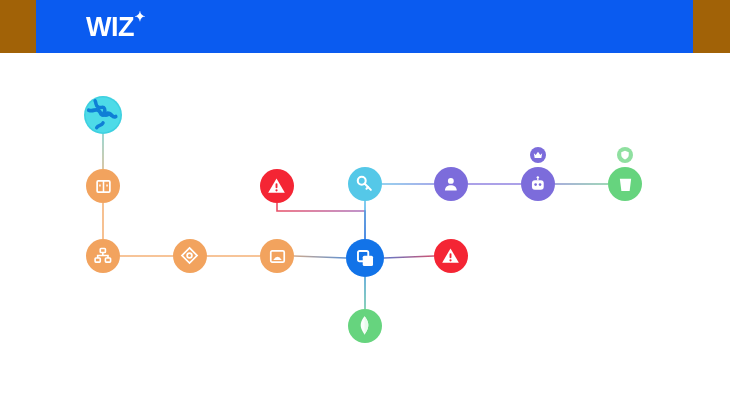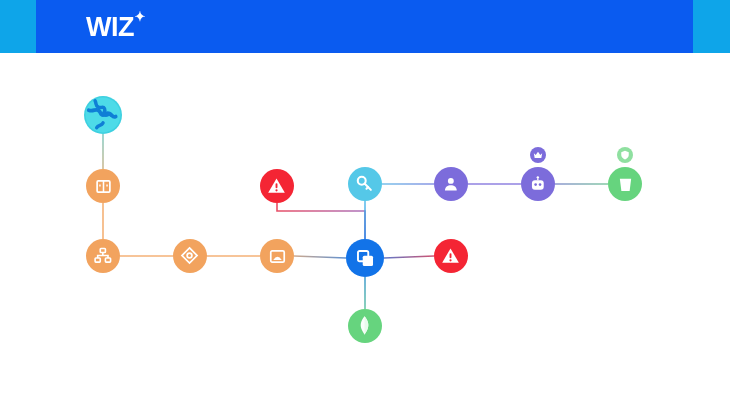--- a/index.html
+++ b/index.html
@@ -2,21 +2,21 @@
 <html><head>
 <meta charset="utf-8">
 <style>
   html,body{margin:0;padding:0;}
   body{
     width:730px;height:410px;overflow:hidden;
     background:#ffffff;
     font-family:"Liberation Sans", sans-serif;
     -webkit-font-smoothing:antialiased;
   }
-  #page{position:relative;width:730px;height:410px;background:#0ea5e9;}
+  #page{position:relative;width:730px;height:410px;background:#a16207;}
 
   
   #header{
     position:absolute;left:36px;top:0;width:657px;height:53px;
     background:#0a5bf0;
   }
   #logo{
     position:absolute;left:50px;top:12px;
     color:#ffffff;font-size:27px;font-weight:bold;
     letter-spacing:-0.5px;font-family:"Liberation Sans", sans-serif;

